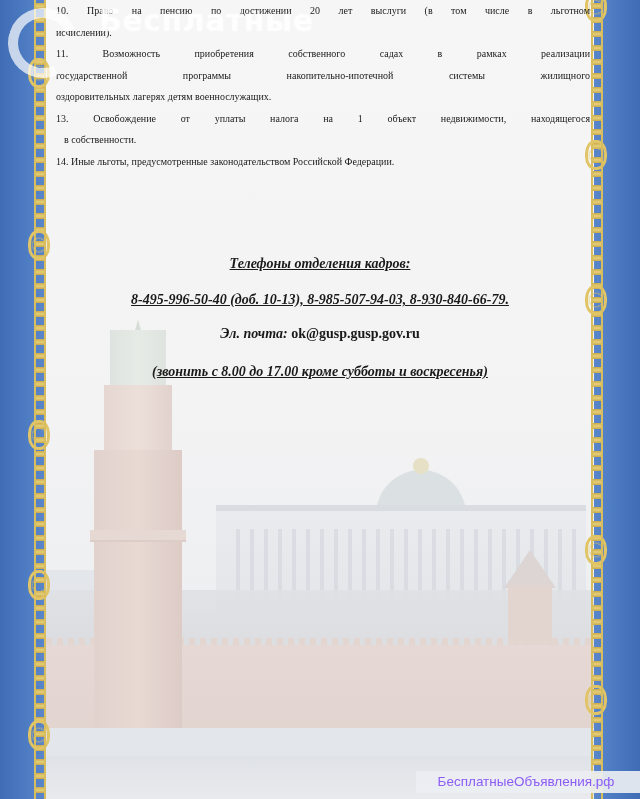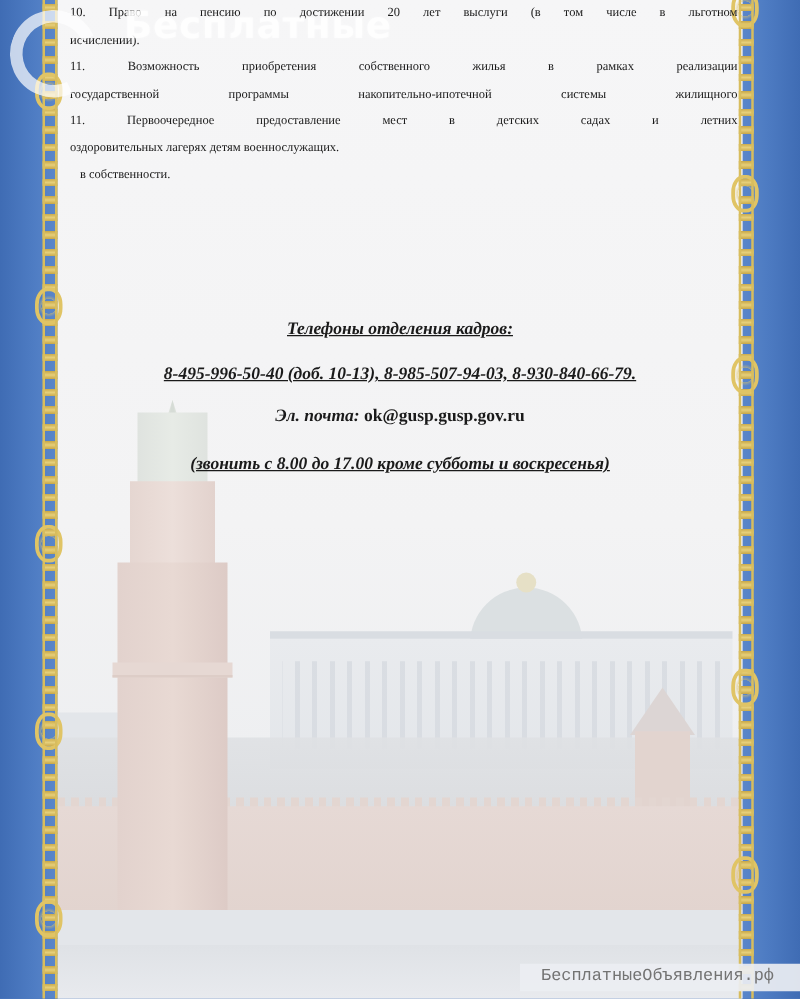--- a/index.html
+++ b/index.html
@@ -170,22 +170,22 @@
       text-shadow: 0 0 3px rgba(255,255,255,0.5);
       white-space: nowrap;
       margin-left: 13px;
     }
     .wm-text .l2 { display: block; margin-top: 2px; }
 
     
     .wm-badge {
       position: absolute; right: 0; bottom: 6px; width: 224px; height: 22px;
       background: rgba(236,238,242,0.92);
-      font-family: Liberation Mono, monospace;
-      font-size: 13.5px; line-height: 22px; color: #737373;
+      font-family: Liberation Sans, sans-serif;
+      font-size: 13.5px; line-height: 22px; color: #8b5cf6;
       text-align: center; padding-right: 4px;
     }
   </style>
 </head>
 <body>
 
 <div class="border-left"></div>
 <div class="border-right"></div>
 
 <div class="paper">
@@ -227,29 +227,32 @@
   <div class="knot" style="left:-6px; top:535px;"></div>
   <div class="knot" style="left:-6px; top:685px;"></div>
 </div>
 
 <div class="content">
   <div class="item">
     <span class="just"><span>10.</span> <span>Право на пенсию по достижении 20 лет выслуги (в том числе в льготном</span></span>
     <span>исчислении).</span>
   </div>
   <div class="item">
-    <span class="just"><span>11.</span> <span>Возможность приобретения собственного жилья в рамках реализации</span></span>
+    <span class="just"><span>11.</span> <span>Возможность приобретения собственного садах в рамках реализации</span></span>
     <span class="just">государственной программы накопительно-ипотечной системы жилищного</span>
   </div>
   <div class="item">
-    <span class="just"><span>11.</span> <span>Первоочередное предоставление мест в детских садах и летних</span></span>
     <span>оздоровительных лагерях детям военнослужащих.</span>
   </div>
   <div class="item">
+    <span class="just"><span>13.</span> <span>Освобождение от уплаты налога на 1 объект недвижимости, находящегося</span></span>
     <span class="indent-cont">в собственности.</span>
+  </div>
+  <div class="item">
+    <span>14.</span> <span>Иные льготы, предусмотренные законодательством Российской Федерации.</span>
   </div>
 </div>
 
 <div class="contacts c-title">
   <span class="u">Телефоны отделения кадров:</span>
 </div>
 <div class="contacts c-phones">
   <span class="u">8-495-996-50-40 (доб. 10-13), 8-985-507-94-03,  8-930-840-66-79.</span>
 </div>
 <div class="contacts c-email">

